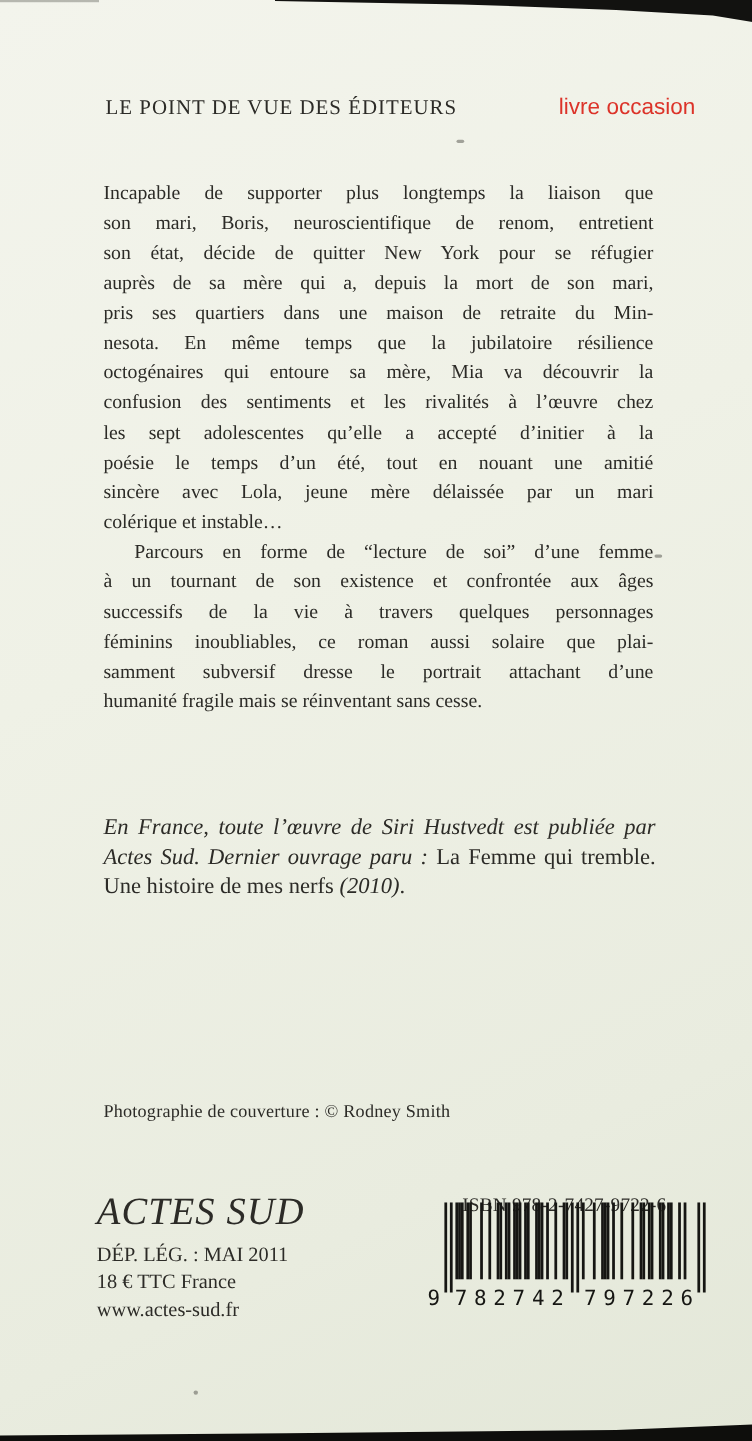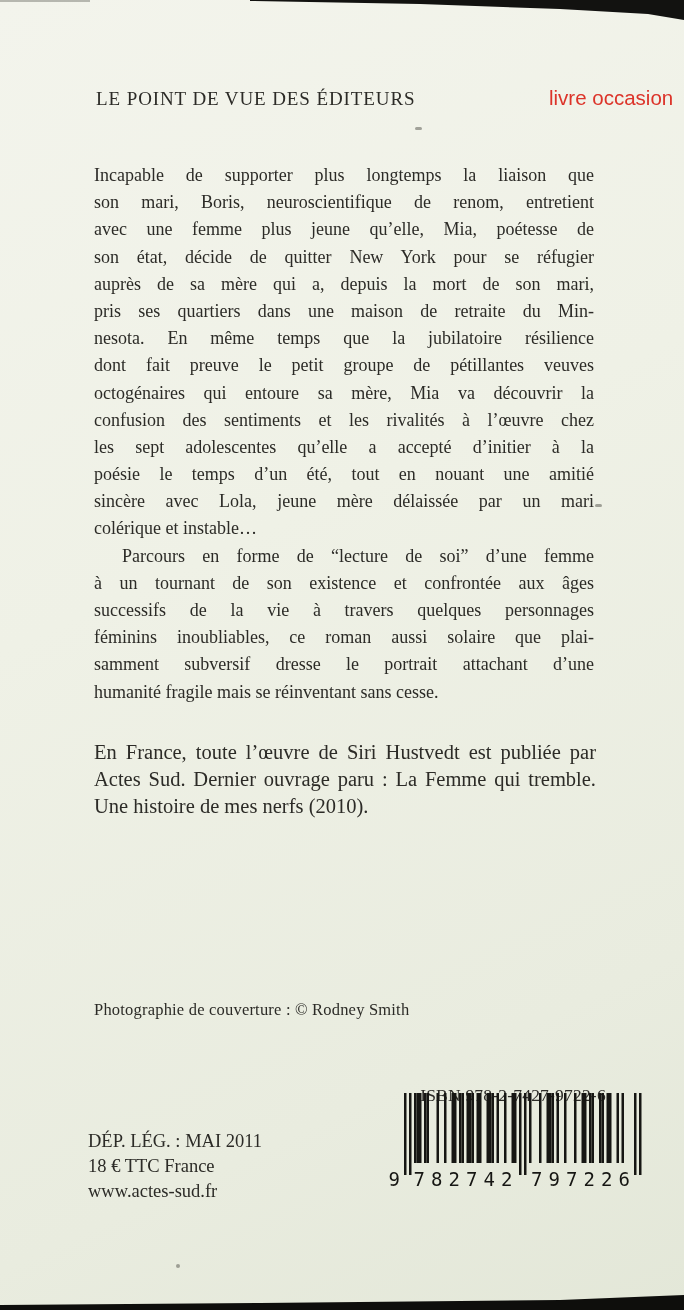--- a/index.html
+++ b/index.html
@@ -12,39 +12,39 @@
     font-family:"Liberation Serif","DejaVu Serif",serif;
     color:var(--ink);
   }
   
   .hdr{
     position:absolute; left:96px; top:88px; font-size:19px; letter-spacing:.9px;
     color:var(--ink); white-space:nowrap;
   }
   .stamp{
     position:absolute; left:508px; top:86px; font-family:"Liberation Sans","DejaVu Sans",sans-serif;
-    font-size:20.5px; color:var(--stamp); white-space:nowrap;margin-left:41px;
+    font-size:20.5px; color:var(--stamp); white-space:nowrap;
   }
   
   .synopsis{
     position:absolute; left:94px; top:162px; width:500px;
     font-size:18px; color:var(--ink);
   }
   .ln{
     height:27.2px; line-height:27.2px; white-space:nowrap;
     text-align:justify; text-align-last:justify;
   }
   .ln.last{ text-align-last:left; }
   .ln.indent{ padding-left:28px; }
   
   .note{
     position:absolute; left:94px; top:739px; width:502px; font-size:20.5px;
   }
   .note .ln{ height:27px; line-height:27px; }
-  .it{ }
+  .it{ font-style:italic; }
   .rm{ font-style:normal; }
   
   .credit{
     position:absolute; left:94px; top:1000px; font-size:16.5px; letter-spacing:.2px;
   }
   
   .pub-name{
     position:absolute; left:88px; top:1082px; font-style:italic; font-size:35px;
     letter-spacing:1px; white-space:nowrap;
   }
@@ -75,26 +75,24 @@
 <body>
 
 <div class="page">
 
   <div class="hdr">LE POINT DE VUE DES ÉDITEURS</div>
   <div class="stamp">livre occasion</div>
 
   <div class="synopsis">
     <div class="ln">Incapable de supporter plus longtemps la liaison que</div>
     <div class="ln">son mari, Boris, neuroscientifique de renom, entretient</div>
-    <div class="ln">avec une femme plus jeune qu’elle, Mia, poétesse de</div>
     <div class="ln">son état, décide de quitter New York pour se réfugier</div>
     <div class="ln">auprès de sa mère qui a, depuis la mort de son mari,</div>
     <div class="ln">pris ses quartiers dans une maison de retraite du Min-</div>
     <div class="ln">nesota. En même temps que la jubilatoire résilience</div>
-    <div class="ln">dont fait preuve le petit groupe de pétillantes veuves</div>
     <div class="ln">octogénaires qui entoure sa mère, Mia va découvrir la</div>
     <div class="ln">confusion des sentiments et les rivalités à l’œuvre chez</div>
     <div class="ln">les sept adolescentes qu’elle a accepté d’initier à la</div>
     <div class="ln">poésie le temps d’un été, tout en nouant une amitié</div>
     <div class="ln">sincère avec Lola, jeune mère délaissée par un mari</div>
     <div class="ln last">colérique et instable…</div>
     <div class="ln indent">Parcours en forme de “lecture de soi” d’une femme</div>
     <div class="ln">à un tournant de son existence et confrontée aux âges</div>
     <div class="ln">successifs de la vie à travers quelques personnages</div>
     <div class="ln">féminins inoubliables, ce roman aussi solaire que plai-</div>
@@ -103,20 +101,21 @@
   </div>
 
   <div class="note">
     <div class="ln it">En France, toute l’œuvre de Siri Hustvedt est publiée par</div>
     <div class="ln"><span class="it">Actes Sud. Dernier ouvrage paru : </span><span class="rm">La Femme qui tremble.</span></div>
     <div class="ln last"><span class="rm">Une histoire de mes nerfs </span><span class="it">(2010)</span><span class="rm">.</span></div>
   </div>
 
   <div class="credit">Photographie de couverture : © Rodney Smith</div>
 
+  <div class="pub-name">ACTES SUD</div>
   <div class="pub-line pub-legal">DÉP. LÉG. : MAI 2011</div>
   <div class="pub-line pub-price">18 € TTC France</div>
   <div class="pub-line pub-site">www.actes-sud.fr</div>
 
   <div class="isbn">ISBN 978-2-7427-9722-6</div>
   <svg class="barcode" id="barcode" viewBox="0 0 262 97" xmlns="http://www.w3.org/2000/svg">
       <rect x="22" y="0" width="2.5" height="82" fill="#161613"></rect>
       <rect x="27" y="0" width="2.5" height="82" fill="#161613"></rect>
       <rect x="32" y="0" width="2.5" height="70" fill="#161613"></rect>
       <rect x="34.5" y="0" width="2.5" height="70" fill="#161613"></rect>

